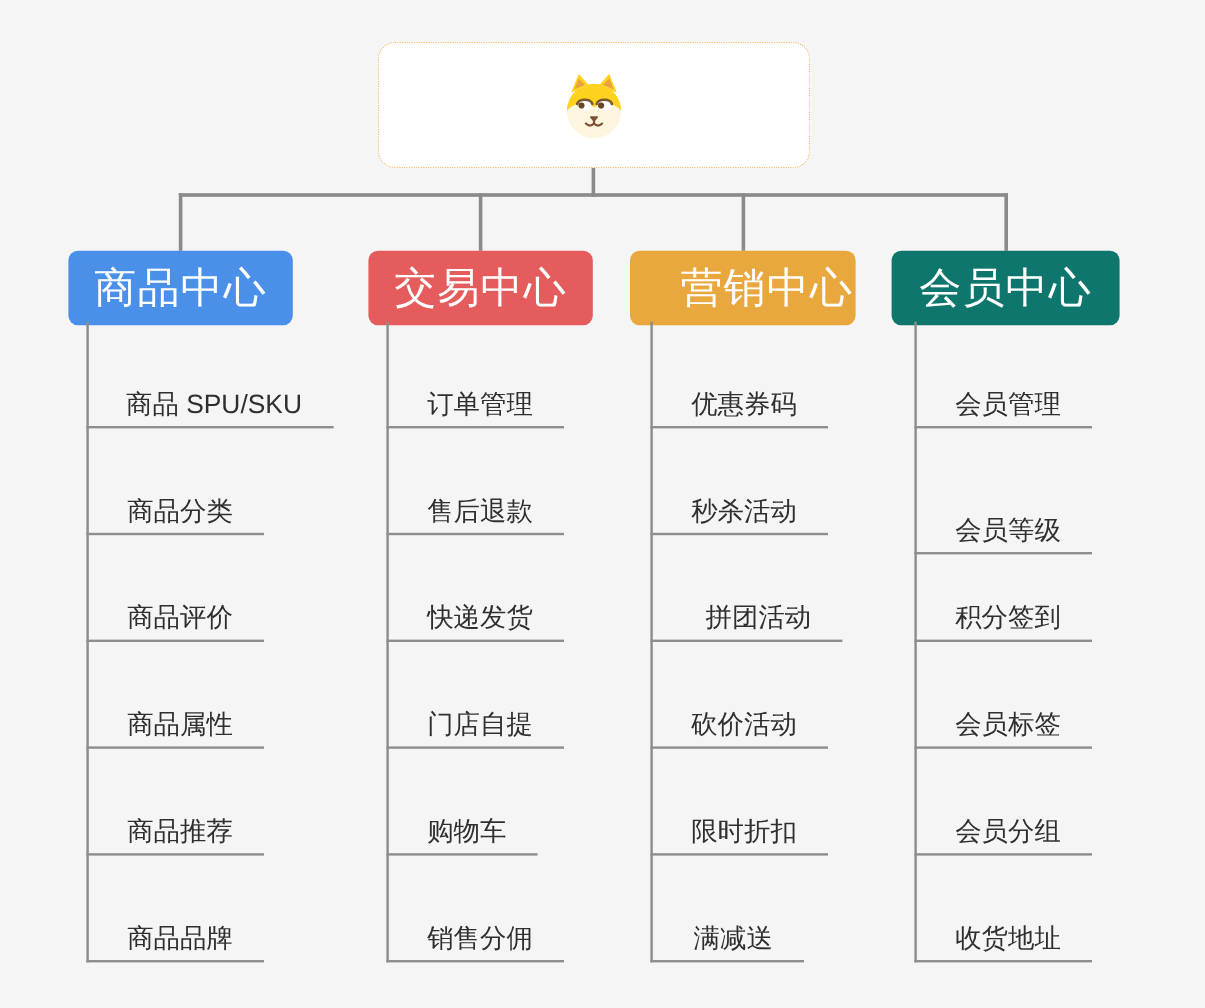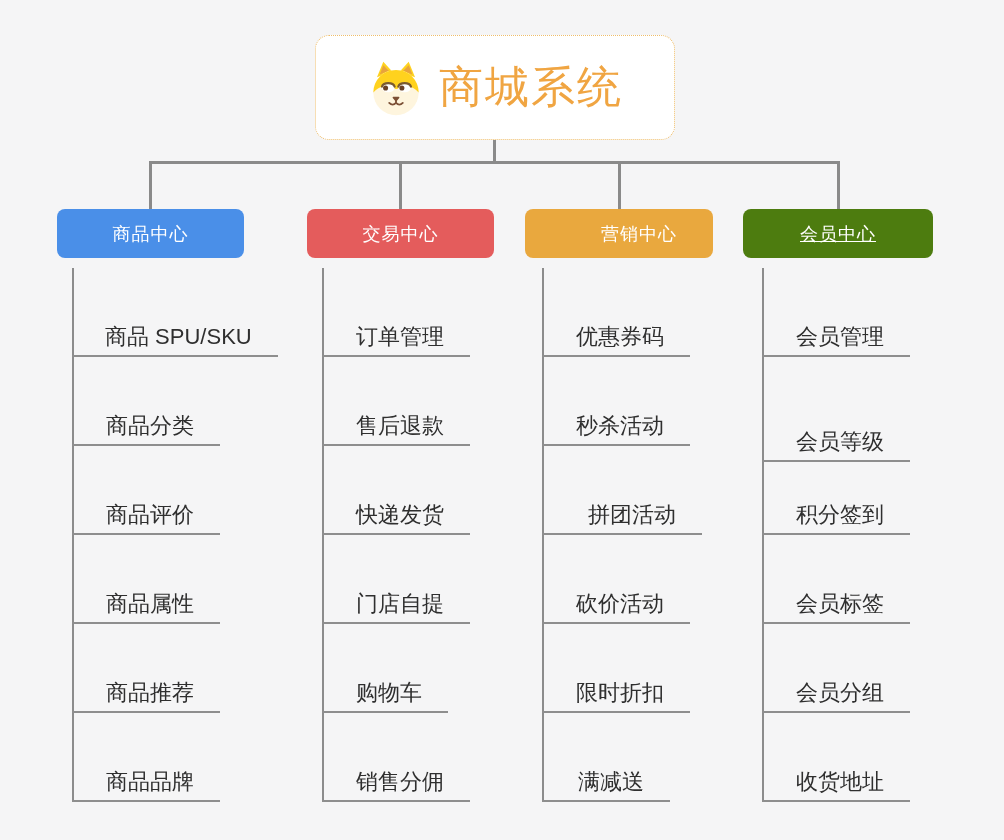--- a/index.html
+++ b/index.html
@@ -20,23 +20,23 @@
     background:#FFFFFF;border:1px dotted #EFBE6B;border-radius:14px;
     box-sizing:border-box;
     display:flex;align-items:center;justify-content:center;gap:14px;
   }
   .root-title{
     font-size:44px;color:#F0A542;letter-spacing:2px;white-space:nowrap;
   }
 
   
   .branch-node{
-    position:absolute;top:209px;height:49px;border-radius:8px;
+    position:absolute;top:209px;height:62px;border-radius:8px;
     display:flex;align-items:center;justify-content:center;
-    color:#FFFFFF;font-size:18px;letter-spacing:1px;white-space:nowrap;
+    color:#FFFFFF;font-size:35px;letter-spacing:1px;white-space:nowrap;
     box-sizing:border-box;
   }
 
   
   .vline{position:absolute;width:2px;background:#8C8C8C;top:268px;height:534px;}
 
   
   .topic-node{
     position:absolute;height:35px;box-sizing:border-box;
     display:flex;align-items:flex-end;
@@ -72,21 +72,20 @@
         <ellipse cx="23.5" cy="31.5" rx="7.2" ry="5.2" fill="#FFFFFF"></ellipse>
         <ellipse cx="41.5" cy="31.5" rx="7.2" ry="5.2" fill="#FFFFFF"></ellipse>
         <path d="M16.5,30.5 a7.2,5 0 0 1 14,0" stroke="#7A5A2F" stroke-width="2.4" fill="none" stroke-linecap="round"></path>
         <path d="M34.5,30.5 a7.2,5 0 0 1 14,0" stroke="#7A5A2F" stroke-width="2.4" fill="none" stroke-linecap="round"></path>
         <circle cx="20.5" cy="32" r="2.8" fill="#6B4226"></circle>
         <circle cx="38.5" cy="32" r="2.8" fill="#6B4226"></circle>
         <path d="M29,42.5 h6 l-3,3.6 z" fill="#7C5036" stroke="#7C5036" stroke-width="1.5" stroke-linejoin="round"></path>
         <path d="M32,46 v2.5 M24.5,48.5 q3.8,3.8 7.5,0 q3.7,3.8 7.5,0" stroke="#7C5036" stroke-width="2" fill="none" stroke-linecap="round"></path>
       </svg>
     </span>
-    <span class="root-title">商城系统</span>
   </div>
 
   <div id="branches">
       <div class="branch-node" style="left: 57px; width: 187px; background: rgb(74, 143, 232);">商品中心</div>
       <div class="vline" style="left: 72px;"></div>
       <div class="topic-node" style="left: 72px; top: 322px; padding-left: 33px;">商品 SPU/SKU</div>
       <div class="topic-node" style="left: 72px; top: 411px;">商品分类</div>
       <div class="topic-node" style="left: 72px; top: 500px;">商品评价</div>
       <div class="topic-node" style="left: 72px; top: 589px;">商品属性</div>
       <div class="topic-node" style="left: 72px; top: 678px;">商品推荐</div>
@@ -100,21 +99,21 @@
       <div class="topic-node" style="left: 322px; top: 678px;">购物车</div>
       <div class="topic-node" style="left: 322px; top: 767px; text-align: center;">销售分佣</div>
       <div class="branch-node" style="left: 525px; width: 188px; background: rgb(233, 168, 62); padding-left: 40px;">营销中心</div>
       <div class="vline" style="left: 542px;"></div>
       <div class="topic-node" style="left: 542px; top: 322px; text-align: center;">优惠券码</div>
       <div class="topic-node" style="left: 542px; top: 411px;">秒杀活动</div>
       <div class="topic-node" style="left: 542px; top: 500px; padding-left: 46px;">拼团活动</div>
       <div class="topic-node" style="left: 542px; top: 589px;">砍价活动</div>
       <div class="topic-node" style="left: 542px; top: 678px;">限时折扣</div>
       <div class="topic-node" style="left: 542px; top: 767px; padding-left: 36px;">满减送</div>
-      <div class="branch-node" style="left: 743px; width: 190px; background: #4d7c0f; text-decoration: underline;">会员中心</div>
+      <div class="branch-node" style="left: 743px; width: 190px; background: #0f766e;">会员中心</div>
       <div class="vline" style="left: 762px;"></div>
       <div class="topic-node" style="left: 762px; top: 322px;">会员管理</div>
       <div class="topic-node" style="left: 762px; top: 411px; margin-top: 16px;">会员等级</div>
       <div class="topic-node" style="left: 762px; top: 500px;">积分签到</div>
       <div class="topic-node" style="left: 762px; top: 589px; text-align: center;">会员标签</div>
       <div class="topic-node" style="left: 762px; top: 678px;">会员分组</div>
       <div class="topic-node" style="left: 762px; top: 767px;">收货地址</div>
     </div>
 
 </div>

